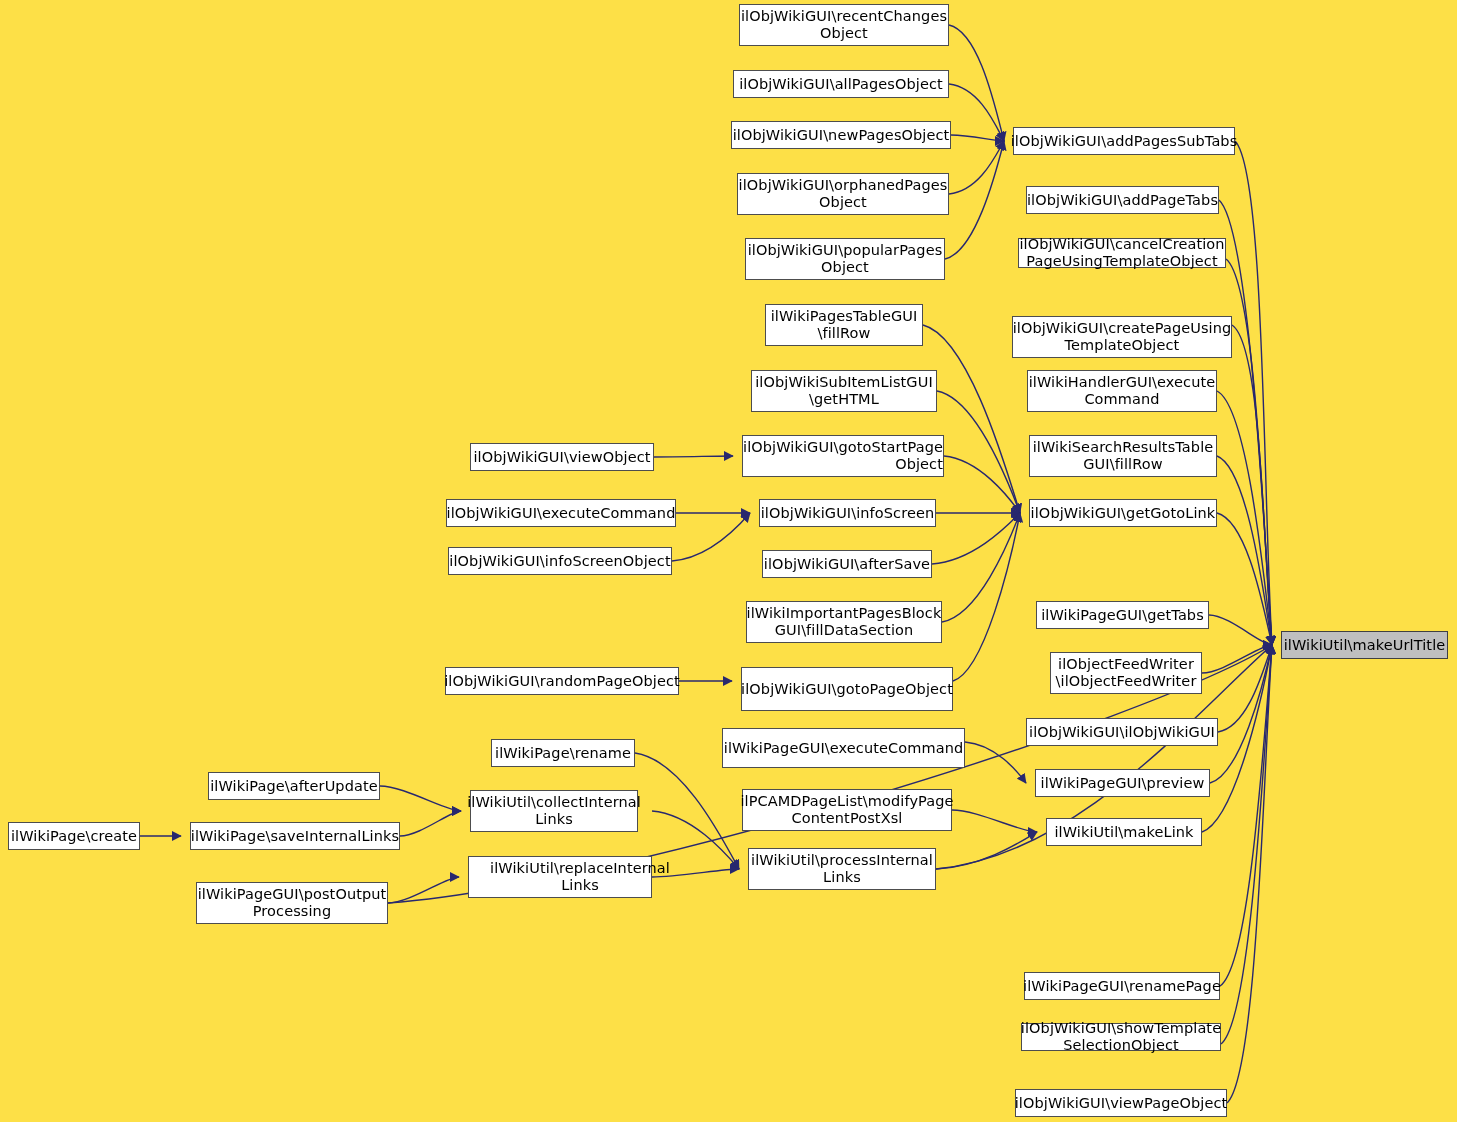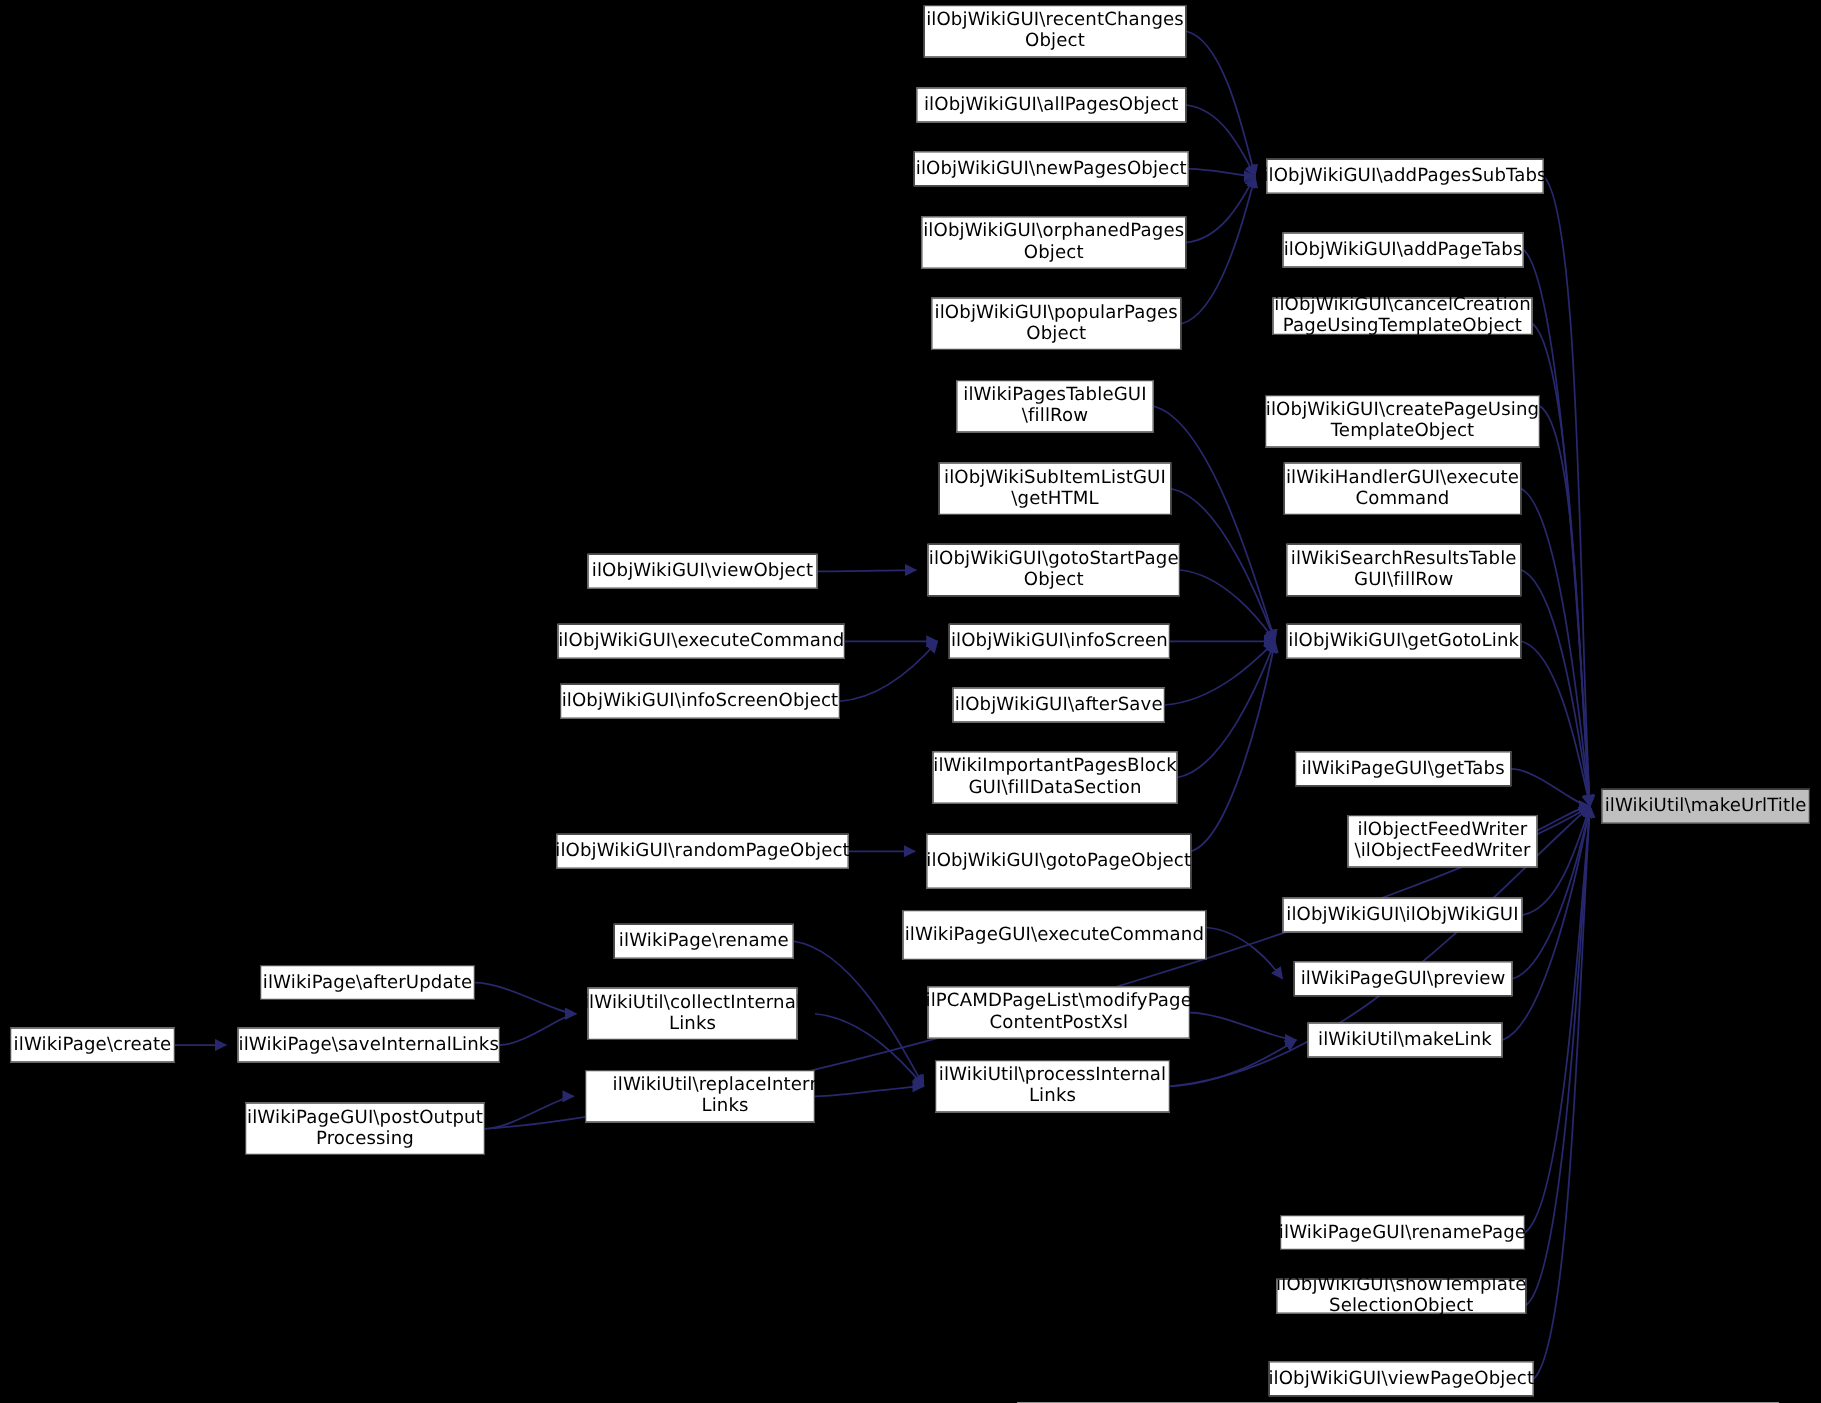--- a/index.html
+++ b/index.html
@@ -1,17 +1,17 @@
 <!DOCTYPE html>
 <html><head>
 <meta charset="utf-8">
 <style>
   html,body{margin:0;padding:0;background:#ffffff;}
   body{font-family:"DejaVu Sans","Liberation Sans",sans-serif;}
-  #canvas{position:relative;width:1457px;height:1122px;background:#000000;overflow:hidden;}
+  #canvas{position:relative;width:1457px;height:1122px;background:#fde047;overflow:hidden;}
   svg.edges{position:absolute;left:0;top:0;width:1457px;height:1122px;}
   .node{
     position:absolute;
     box-sizing:border-box;
     border:1px solid #4d4d4d;
     background:#ffffff;
     color:#000000;
     font-size:14.5px;
     line-height:17px;
     display:flex;
@@ -96,33 +96,33 @@
 TemplateObject</div>
       <div class="node" style="left: 1027px; top: 370px; width: 190px; height: 42px;">ilWikiHandlerGUI\execute
 Command</div>
       <div class="node" style="left: 1029px; top: 435px; width: 188px; height: 42px;">ilWikiSearchResultsTable
 GUI\fillRow</div>
       <div class="node" style="left: 765px; top: 304px; width: 158px; height: 42px;">ilWikiPagesTableGUI
 \fillRow</div>
       <div class="node" style="left: 751px; top: 370px; width: 186px; height: 42px;">ilObjWikiSubItemListGUI
 \getHTML</div>
       <div class="node" style="left: 470px; top: 443px; width: 184px; height: 28px;">ilObjWikiGUI\viewObject</div>
-      <div class="node" style="left: 742px; top: 435px; width: 202px; height: 42px;">ilObjWikiGUI\gotoStartPage
+      <div class="node" style="left: 742px; top: 435px; width: 202px; height: 42px; text-align: right;">ilObjWikiGUI\gotoStartPage
 Object</div>
       <div class="node" style="left: 446px; top: 499px; width: 230px; height: 28px;">ilObjWikiGUI\executeCommand</div>
       <div class="node" style="left: 759px; top: 499px; width: 177px; height: 28px;">ilObjWikiGUI\infoScreen</div>
       <div class="node" style="left: 448px; top: 547px; width: 224px; height: 28px;">ilObjWikiGUI\infoScreenObject</div>
       <div class="node" style="left: 762px; top: 550px; width: 170px; height: 28px;">ilObjWikiGUI\afterSave</div>
       <div class="node" style="left: 1029px; top: 499px; width: 188px; height: 28px;">ilObjWikiGUI\getGotoLink</div>
       <div class="node" style="left: 746px; top: 601px; width: 196px; height: 42px;">ilWikiImportantPagesBlock
 GUI\fillDataSection</div>
       <div class="node" style="left: 445px; top: 667px; width: 234px; height: 28px;">ilObjWikiGUI\randomPageObject</div>
       <div class="node" style="left: 741px; top: 667px; width: 212px; height: 44px;">ilObjWikiGUI\gotoPageObject</div>
       <div class="node" style="left: 1036px; top: 601px; width: 173px; height: 28px;">ilWikiPageGUI\getTabs</div>
-      <div class="node" style="left: 1050px; top: 652px; width: 152px; height: 42px; margin-left: 28px;">ilObjectFeedWriter
+      <div class="node" style="left: 1050px; top: 652px; width: 152px; height: 42px;">ilObjectFeedWriter
 \ilObjectFeedWriter</div>
       <div class="node" style="left: 722px; top: 728px; width: 243px; height: 40px;">ilWikiPageGUI\executeCommand</div>
       <div class="node" style="left: 1026px; top: 718px; width: 192px; height: 28px;">ilObjWikiGUI\ilObjWikiGUI</div>
       <div class="node" style="left: 1035px; top: 769px; width: 175px; height: 28px;">ilWikiPageGUI\preview</div>
       <div class="node target" style="left: 1281px; top: 631px; width: 167px; height: 28px;">ilWikiUtil\makeUrlTitle</div>
       <div class="node" style="left: 491px; top: 739px; width: 144px; height: 28px;">ilWikiPage\rename</div>
       <div class="node" style="left: 208px; top: 772px; width: 172px; height: 28px;">ilWikiPage\afterUpdate</div>
       <div class="node" style="left: 8px; top: 822px; width: 132px; height: 28px;">ilWikiPage\create</div>
       <div class="node" style="left: 190px; top: 822px; width: 210px; height: 28px; text-align: right;">ilWikiPage\saveInternalLinks</div>
       <div class="node" style="left: 470px; top: 790px; width: 168px; height: 42px;">ilWikiUtil\collectInternal

